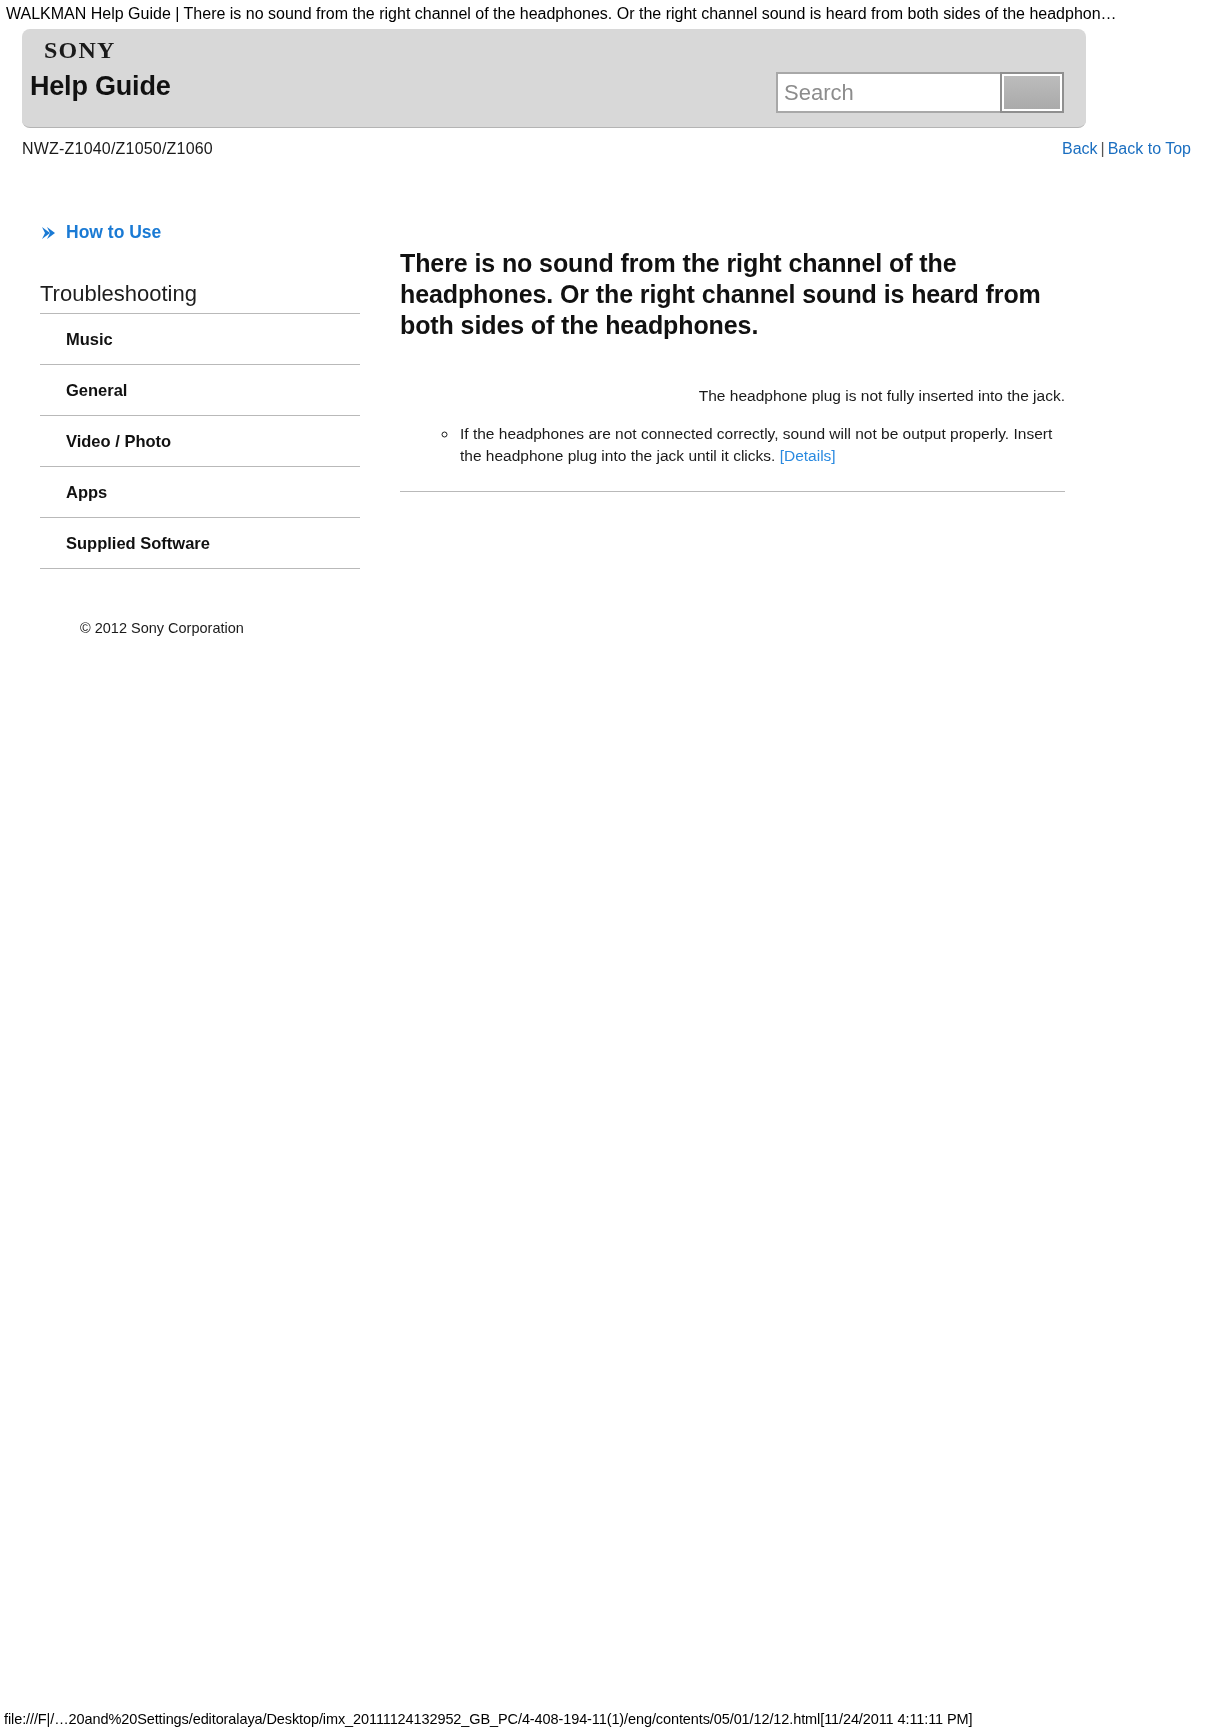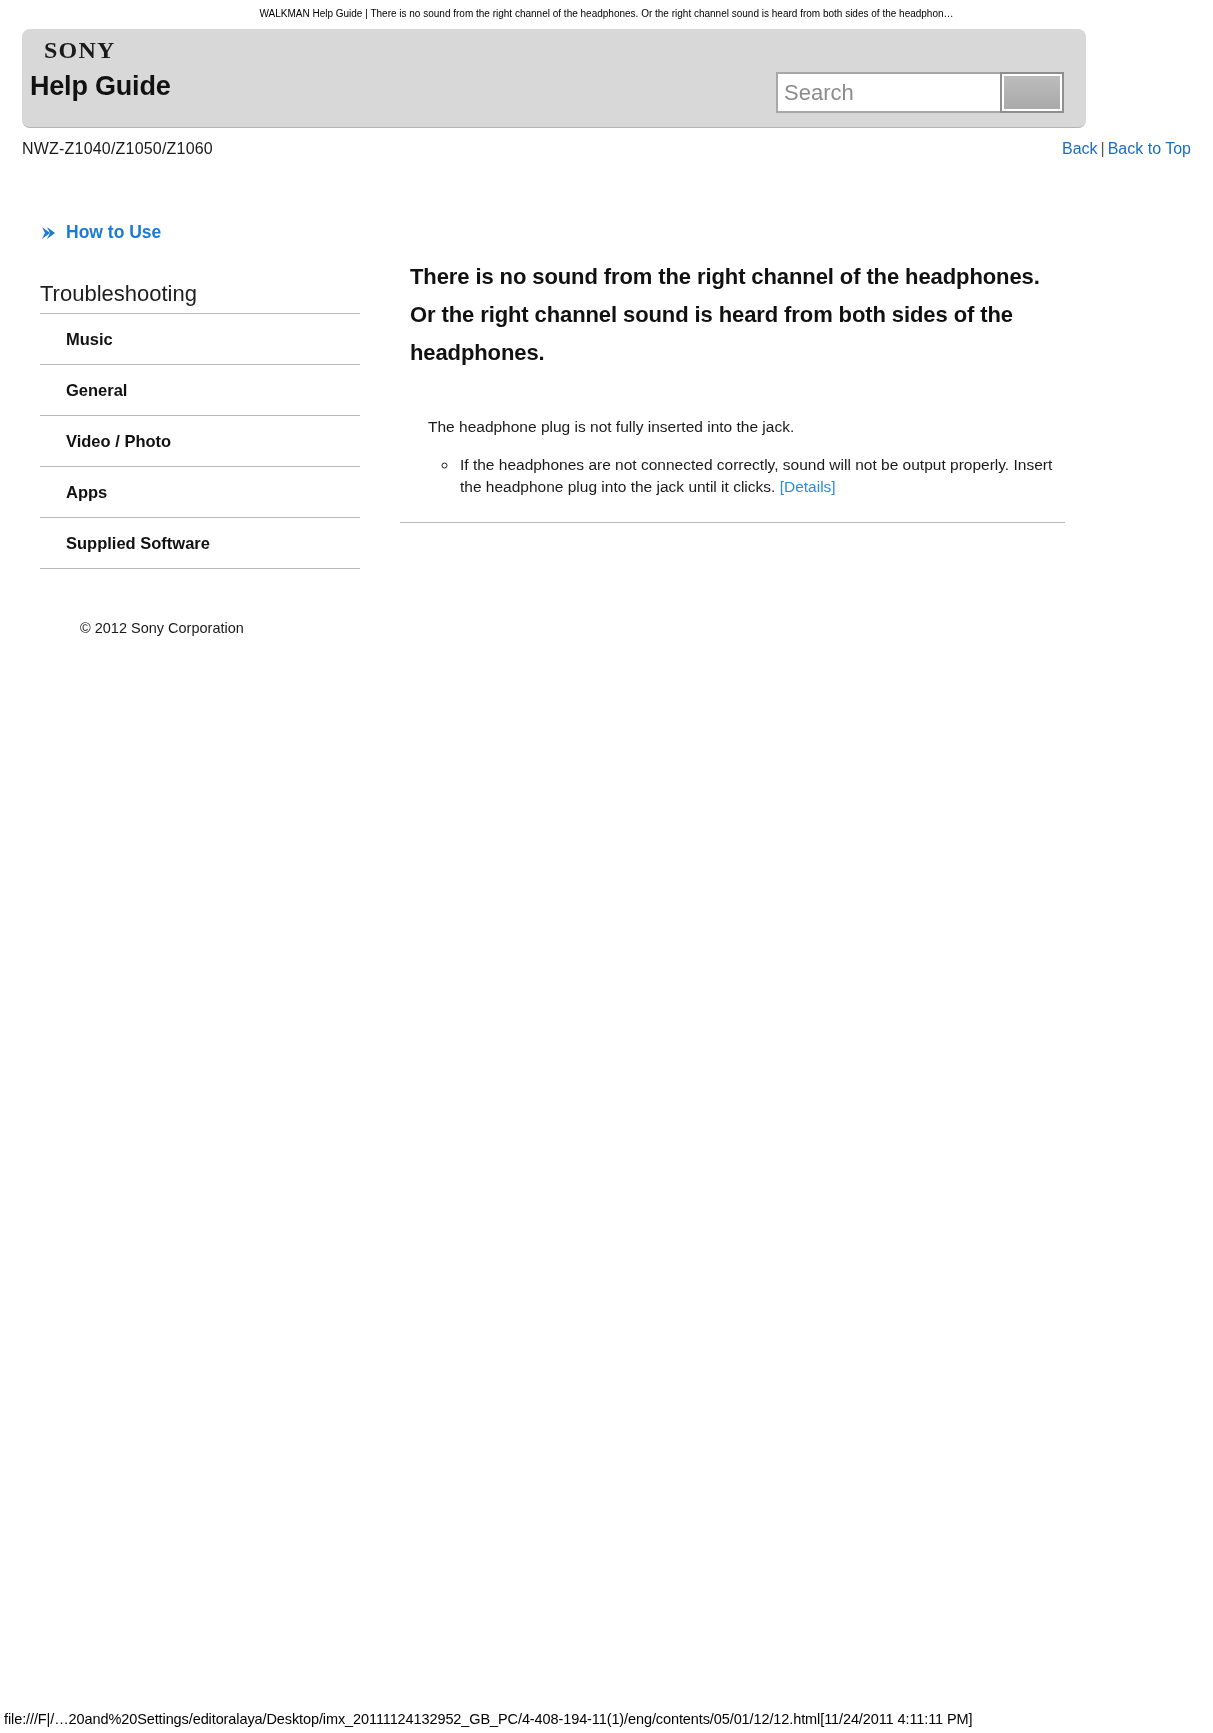--- a/index.html
+++ b/index.html
@@ -17,26 +17,25 @@
     color: #000000;
     overflow: hidden;
   }
 
   
   .page-head {
     position: absolute;
     top: 0; left: 0; right: 0;
     height: 28px;
     padding: 4px 6px 0 6px;
-    font-size: 10px;
+    font-size: 16px;
     line-height: 20px;
     color: #000;
     white-space: nowrap;
     overflow: hidden;
-    text-align: center;
   }
 
   
   .banner {
     position: absolute;
     top: 29px;
     left: 22px;
     width: 1064px;
     height: 99px;
     background: #d8d8d8;
@@ -169,33 +168,34 @@
   }
 
   
   .content {
     position: absolute;
     top: 248px;
     left: 400px;
     width: 665px;
   }
   .content h1 {
-    margin: 10px;
-    font-size: 22px;
-    line-height: 38px;
+    margin: 0;
+    font-size: 25px;
+    line-height: 31px;
     font-weight: bold;
     color: #111111;
     letter-spacing: -0.1px;
   }
   .cause {
     margin-top: 44px;
     margin-left: 28px;
     font-size: 15.5px;
     line-height: 22px;
     color: #1a1a1a;
+    text-align: right;
   }
   .remedy {
     list-style: circle;
     margin: 8px 0 0 0;
     padding-left: 58px;
     font-size: 15.5px;
     line-height: 22px;
     color: #1a1a1a;
   }
   .remedy li { padding-left: 2px; }

